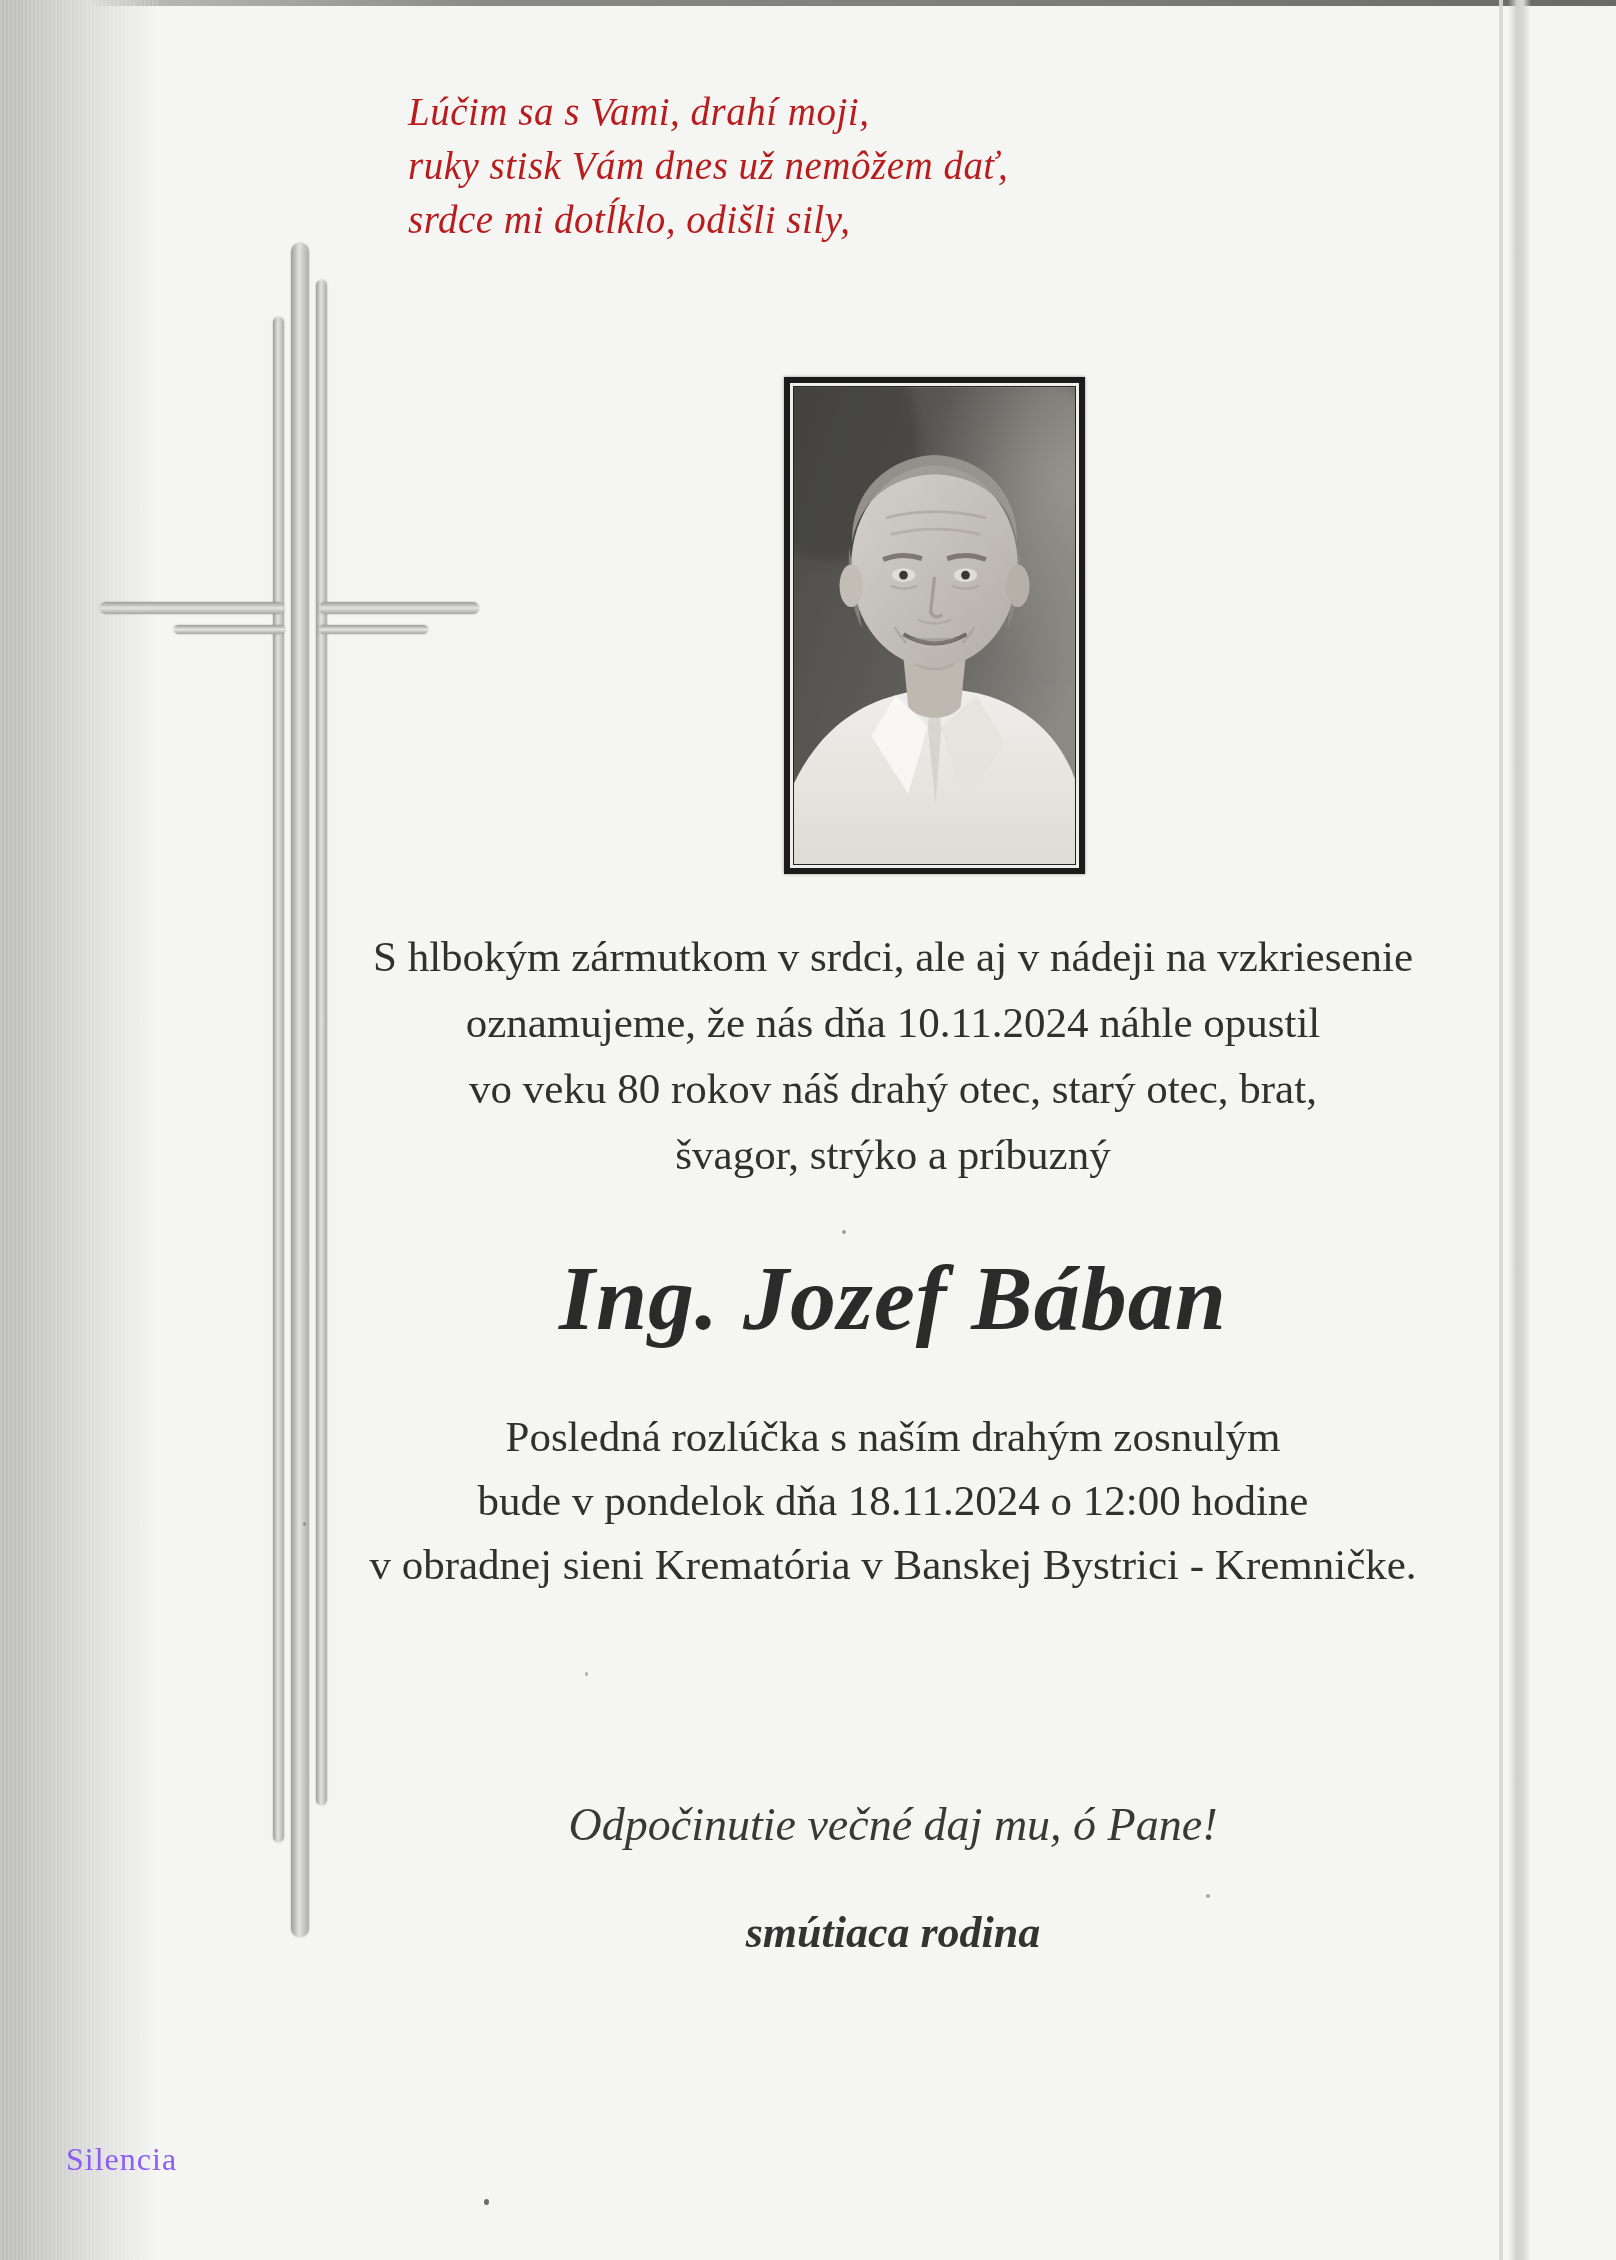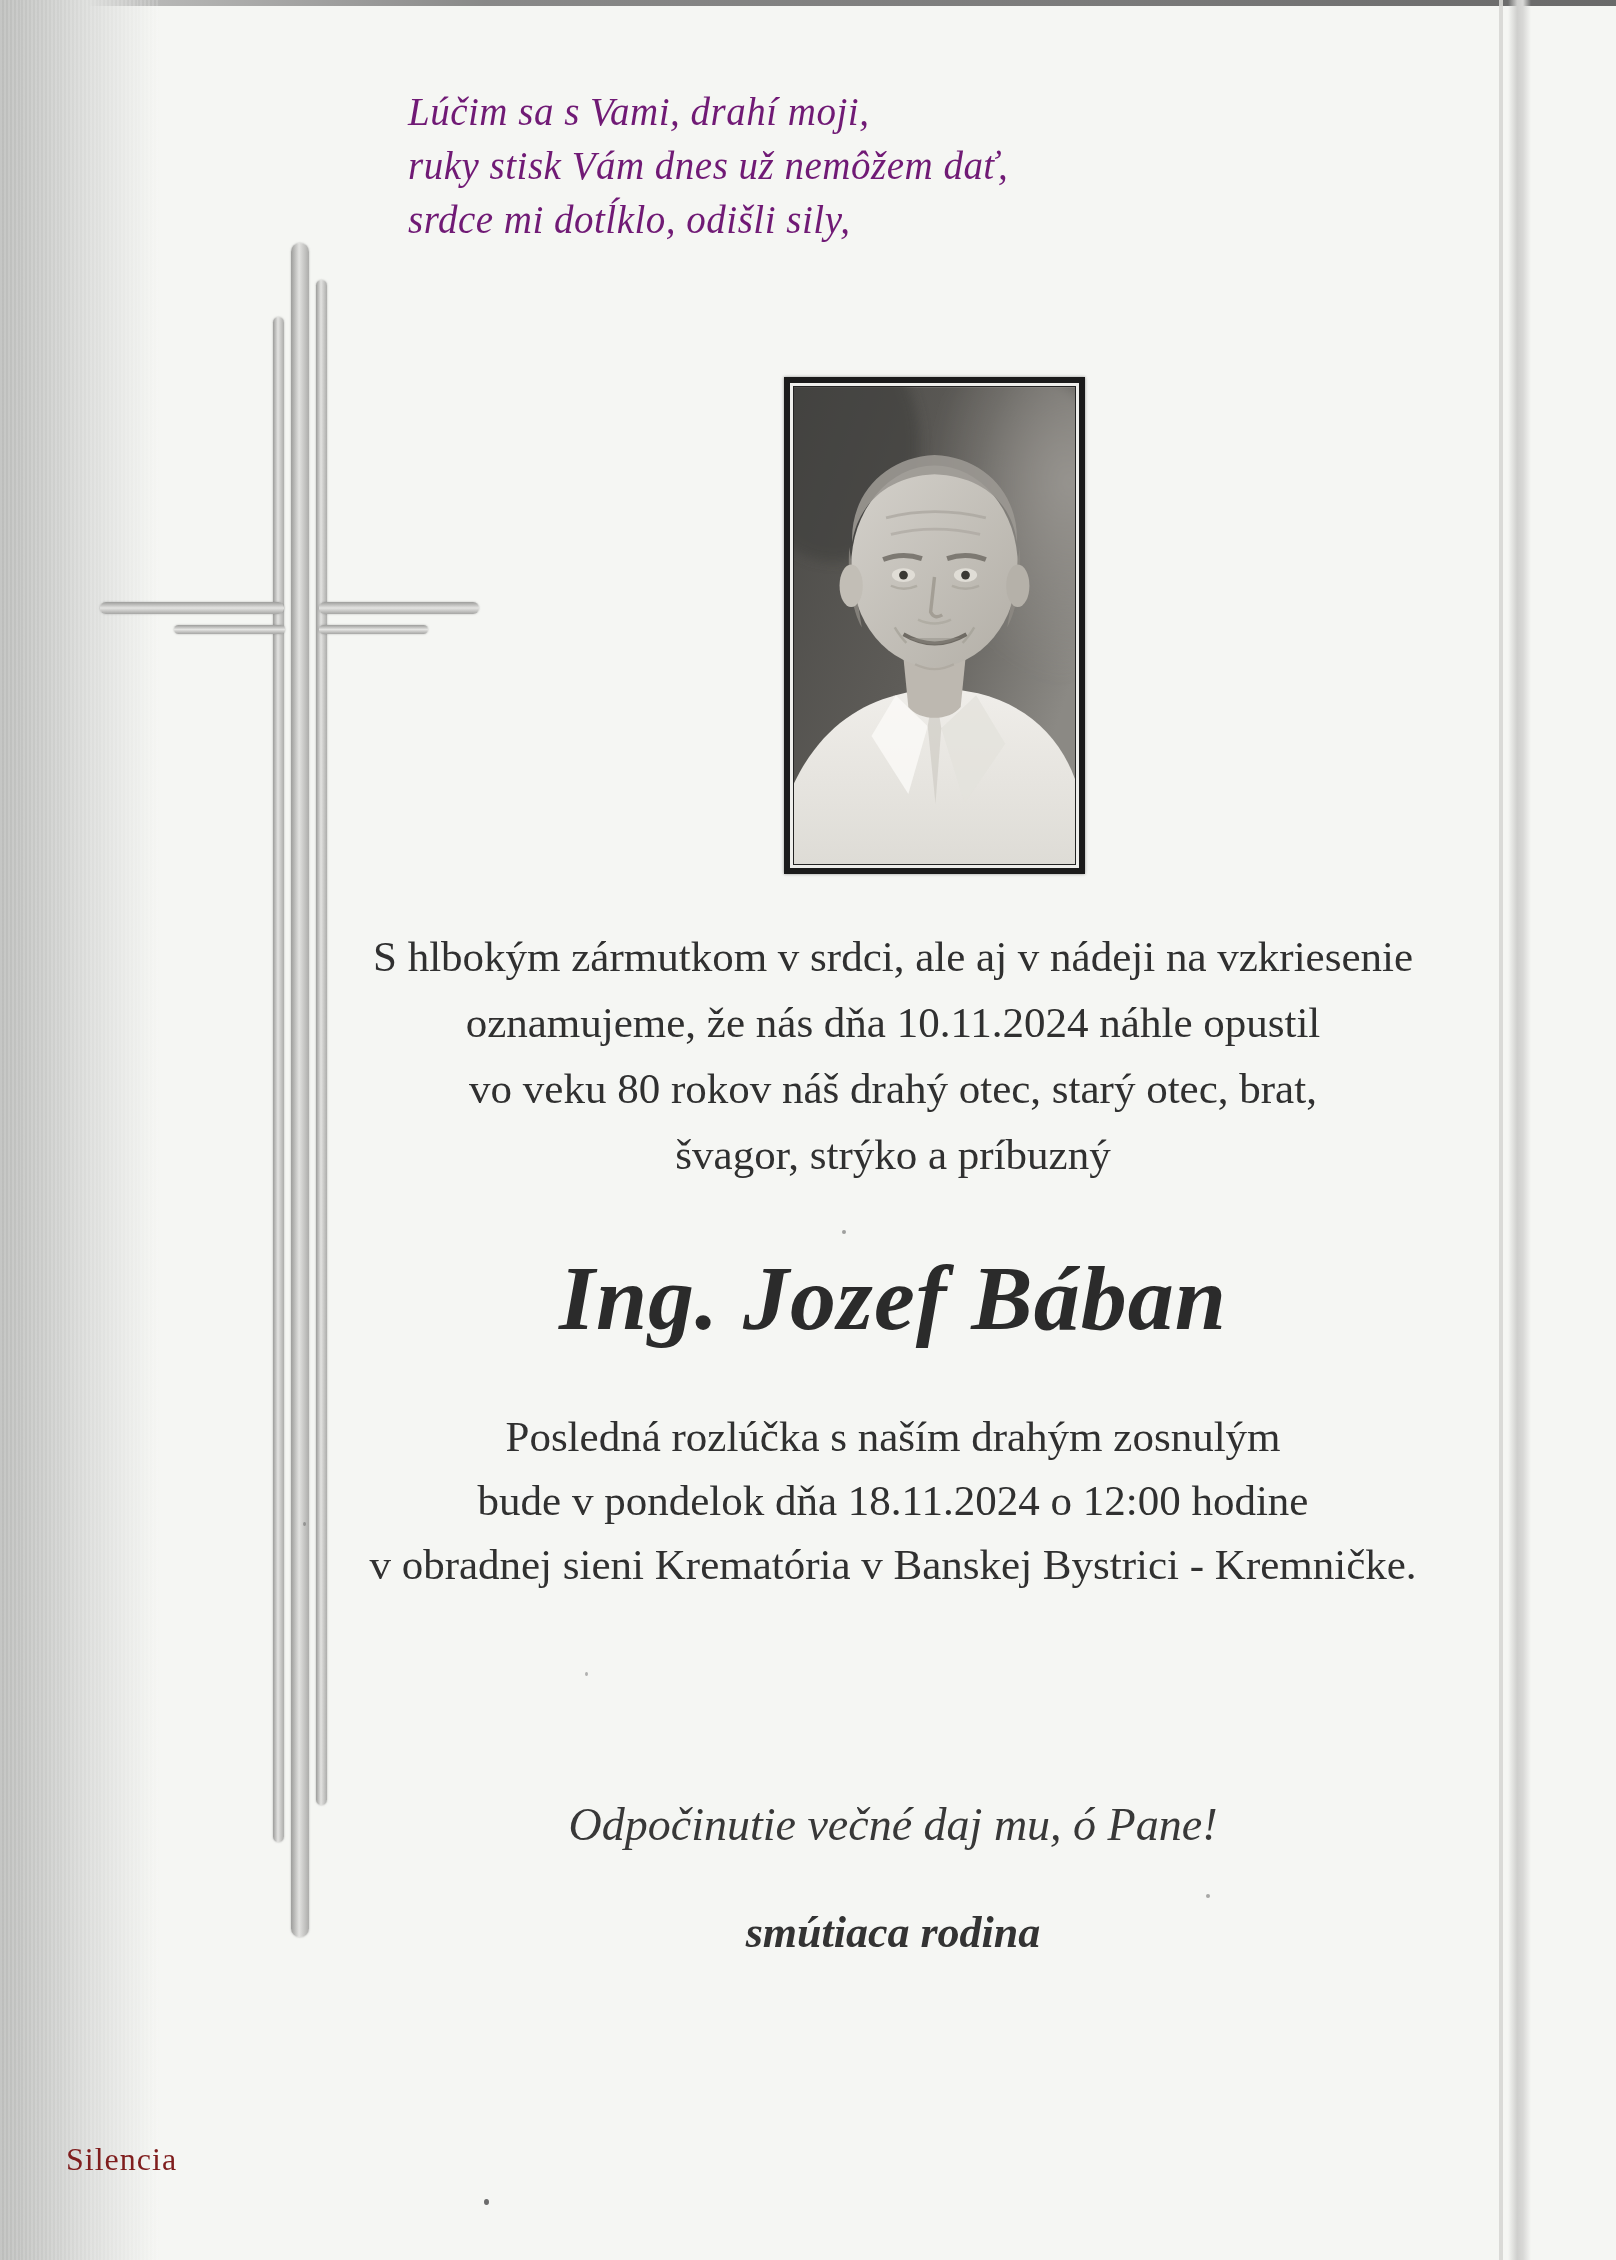--- a/index.html
+++ b/index.html
@@ -42,21 +42,21 @@
   .v1{left:273px;top:317px;width:10.7px;height:1525px;}
   .v2{left:291px;top:243px;width:17.5px;height:1694px;}
   .v3{left:316px;top:280px;width:10.7px;height:1525px;}
   .h1l{left:100px;top:602px;width:184px;height:11.6px;}
   .h1r{left:319px;top:602px;width:160px;height:11.6px;}
   .h2l{left:174px;top:625px;width:111px;height:8.7px;}
   .h2r{left:319px;top:625px;width:109px;height:8.7px;}
   
   .poem{
     position:absolute;left:408px;top:85px;
-    font-style:italic;font-size:39px;line-height:54px;color:#701a75;
+    font-style:italic;font-size:39px;line-height:54px;color:#b91c1c;
     letter-spacing:0.5px;white-space:nowrap;
   }
   .poem div{height:54px;}
   
   .photo-frame{
     position:absolute;left:784px;top:377px;
     border:6.8px solid #1b1b1b;background:#1b1b1b;
     box-shadow:0 0 2.9px rgba(0,0,0,.4);
   }
   .photo-inner{
@@ -69,21 +69,21 @@
   .announce{top:924px;font-size:43px;line-height:66px;color:#303030;}
   .name{
     top:1240px;font-size:92px;line-height:116px;
     font-weight:bold;font-style:italic;color:#2b2b2b;letter-spacing:1px;
   }
   .funeral{top:1405px;font-size:43px;line-height:64px;color:#303030;}
   .prayer{top:1795px;font-size:46px;line-height:60px;font-style:italic;color:#383838;}
   .family{top:1904px;font-size:44px;line-height:58px;font-style:italic;font-weight:bold;color:#333333;}
   .publisher{
     position:absolute;left:66px;top:2141px;
-    font-size:32px;color:#7f1d1d;letter-spacing:1px;
+    font-size:32px;color:#8b5cf6;letter-spacing:1px;
   }
   .speck{position:absolute;background:#4a4a4a;border-radius:50%;}
 </style>
 </head>
 <body>
 
 <div class="page">
 
   <div class="top-edge"></div>
   <div class="left-shade"></div>

